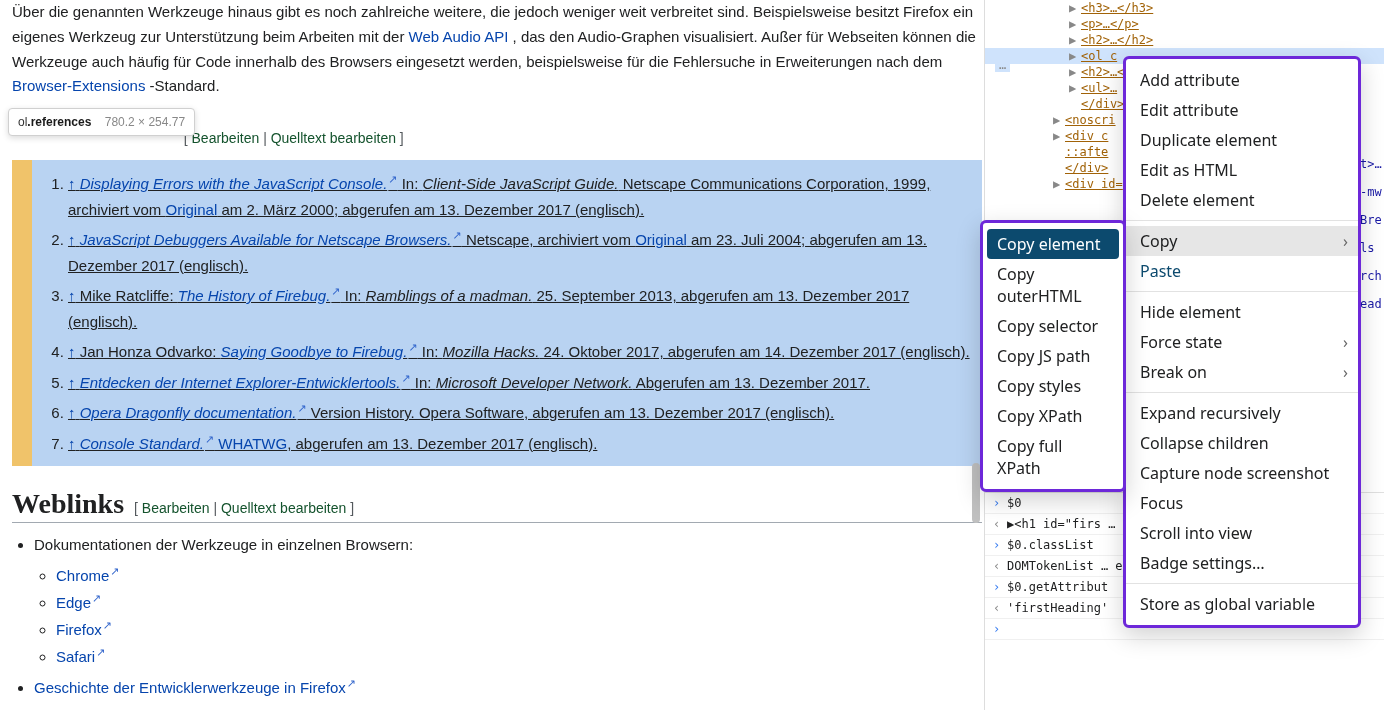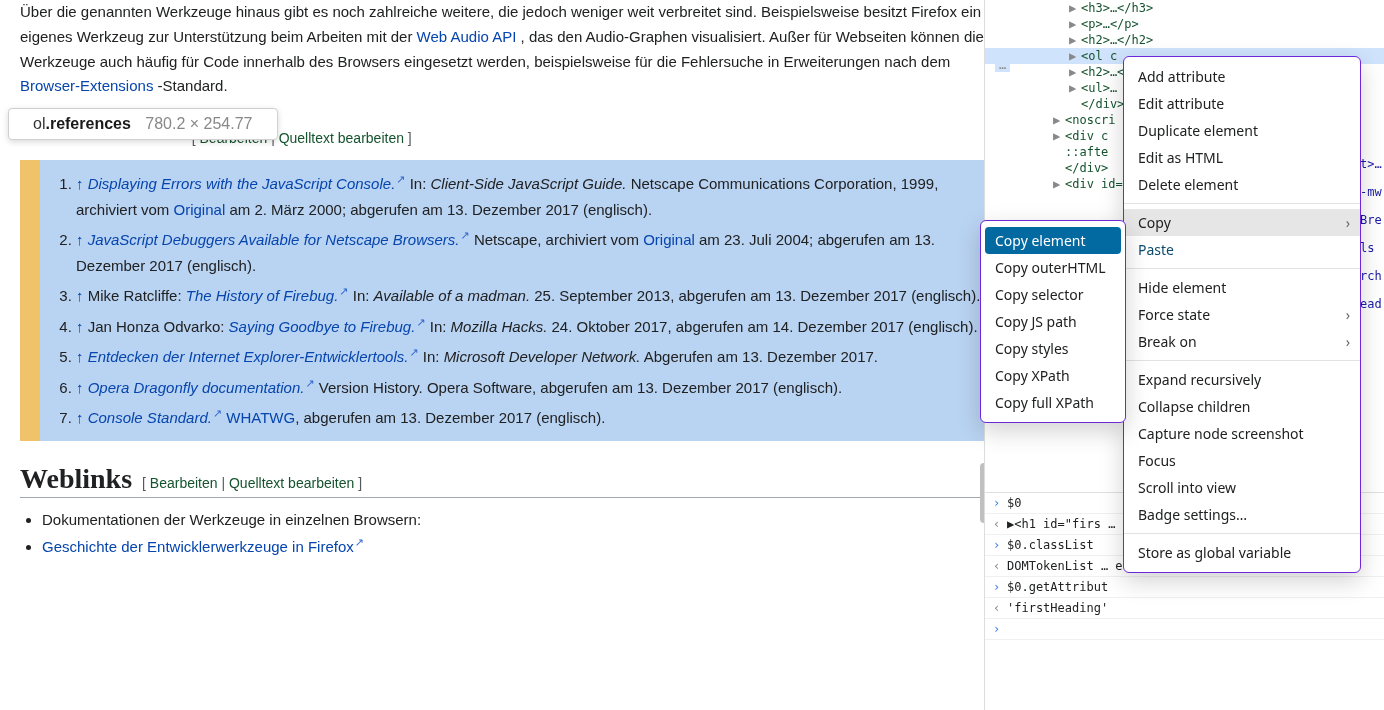--- a/index.html
+++ b/index.html
@@ -11,33 +11,33 @@
     background: #fff;
     width: 1384px;
     height: 710px;
     overflow: hidden;
     position: relative;
   }
   a { color: #0645ad; text-decoration: none; }
   .ext-icon { color: #3366cc; font-size: 11px; vertical-align: super; margin-left: 1px; }
   .main {
     position: absolute;
-    left: 20px; top: 0; width: 970px; height: 710px;
+    left: 12px; top: 0; width: 970px; height: 710px;
     overflow: hidden;
   }
   .para { line-height: 1.65; margin: 0 0 8px 0; }
   .tooltip {
     position: absolute;
     left: 8px; top: 108px;
     background: #fff;
     border: 1px solid #d0d0d0;
     border-radius: 4px;
-    padding: 6px 24px;
+    padding: 6px 9px;
     box-shadow: 0 2px 6px rgba(0,0,0,.15);
-    font-size: 16px;
+    font-size: 12px;
     z-index: 30;
   }
   .tooltip .tag { color: #333; }
   .tooltip .cls { color: #1a1a1a; font-weight: 600; }
   .tooltip .dim { color: #888; margin-left: 10px; }
   .section-header {
     display: flex; align-items: baseline;
     border-bottom: 1px solid #a2a9b1;
     padding: 0 0 2px 0; margin: 22px 0 8px 0;
   }
@@ -45,20 +45,21 @@
     font-family: "Georgia", serif;
     font-weight: bold;
     font-size: 28px;
     margin: 0 10px 0 0;
   }
   .edit-links { color: #54595d; font-size: 14px; }
   .edit-links a { color: #14532d; }
   .ref-block {
     display: flex;
     margin: 12px 0 0 0;
+    text-decoration: underline;
   }
   .ref-bar {
     width: 20px; background: #f0c36a;
   }
   .ref-list {
     flex: 1;
     background: #b9d3f2;
     padding: 6px 8px 6px 0;
   }
   .ref-list ol { margin: 0; padding-left: 36px; }
@@ -77,21 +78,21 @@
     font-family: Menlo, Consolas, monospace;
     font-size: 12px;
     border-left: 1px solid #ddd;
     background: #fff;
   }
   .dom-line { padding: 1px 0 1px 80px; white-space: pre; color: #888; position: relative; }
   .dom-line.sel { background: #cfe3fc; }
   .dom-line .tri { position: absolute; left: 68px; color: #888; }
   .dom-line.lvl2 { padding-left: 96px; }
   .dom-line.lvl2 .tri { left: 84px; }
-  .tag-open { color: #14532d; }
+  .tag-open { color: #a16207; text-decoration: underline; }
   .sel-ellipsis {
     position: absolute;
     left: 10px; top: 58px;
     color: #888;
     background: #cfe3fc;
     padding: 0 4px;
   }
 
   
   .console {
@@ -105,38 +106,38 @@
     border-bottom: 1px solid #f0f0f0;
   }
   .con-prompt { color: #367cf1; width: 14px; }
   .con-out   { color: #888;  width: 14px; }
   .con-text  { flex: 1; white-space: pre; }
 
   
   .menu {
     position: absolute;
     background: #fff;
-    border: 1px solid #6d28d9;
+    border: 3px solid #6d28d9;
     border-radius: 6px;
     box-shadow: 0 8px 24px rgba(0,0,0,.18);
     font-family: -apple-system, system-ui, sans-serif;
-    font-size: 14px;
+    font-size: 16px;
     padding: 6px 0;
     z-index: 100;
   }
   .menu.main-menu { left: 1123px; top: 56px; width: 238px; }
   .menu.sub-menu  { left: 980px;  top: 220px; width: 146px; z-index: 110; }
   .menu-item {
     padding: 4px 14px;
     cursor: default;
     position: relative;
   }
   .menu-item.disabled { color: #0c4a6e; }
   .menu-item.hover { background: #e6e6e6; }
-  .menu-item.hover-pink { background: #0369a1; color: #fff; border-radius: 4px; margin: 0 4px; padding: 4px 10px; }
+  .menu-item.hover-pink { background: #0c4a6e; color: #fff; border-radius: 4px; margin: 0 4px; padding: 4px 10px; }
   .menu-sep { height: 1px; background: #e2e2e2; margin: 5px 0; }
   .menu-item .chev { position: absolute; right: 10px; top: 4px; color: #666; }
 
   .right-cut {
     position: absolute;
     right: -6px; top: 150px;
     width: 30px;
     font-family: Menlo, monospace;
     font-size: 12px;
     color: #1a1aa6;
@@ -176,21 +177,21 @@
       <span> ]</span>
     </span>
   </div>
 
   <div class="ref-block">
     <div class="ref-bar"></div>
     <div class="ref-list">
       <ol id="refs-ol">
           <li><a class="up">↑</a> <a class="ital">Displaying Errors with the JavaScript Console.</a><span class="ext-icon">↗</span><span> In: </span><span class="ital-nolink">Client-Side JavaScript Guide.</span><span> Netscape Communications Corporation, 1999, archiviert vom </span><a>Original</a><span> am 2. März 2000; abgerufen am 13. Dezember 2017 (englisch).</span></li>
           <li><a class="up">↑</a> <a class="ital">JavaScript Debuggers Available for Netscape Browsers.</a><span class="ext-icon">↗</span><span> Netscape, archiviert vom </span><a>Original</a><span> am 23. Juli 2004; abgerufen am 13. Dezember 2017 (englisch).</span></li>
-          <li><a class="up">↑</a><span> Mike Ratcliffe: </span> <a class="ital">The History of Firebug.</a><span class="ext-icon">↗</span><span> In: </span><span class="ital-nolink">Available of a madman.</span><span> 25. September 2013, abgerufen am 13. Dezember 2017 (englisch).</span></li>
+          <li><a class="up">↑</a><span> Mike Ratcliffe: </span> <a class="ital">The History of Firebug.</a><span class="ext-icon">↗</span><span> In: </span><span class="ital-nolink">Ramblings of a madman.</span><span> 25. September 2013, abgerufen am 13. Dezember 2017 (englisch).</span></li>
           <li><a class="up">↑</a><span> Jan Honza Odvarko: </span> <a class="ital">Saying Goodbye to Firebug.</a><span class="ext-icon">↗</span><span> In: </span><span class="ital-nolink">Mozilla Hacks.</span><span> 24. Oktober 2017, abgerufen am 14. Dezember 2017 (englisch).</span></li>
           <li><a class="up">↑</a> <a class="ital">Entdecken der Internet Explorer-Entwicklertools.</a><span class="ext-icon">↗</span><span> In: </span><span class="ital-nolink">Microsoft Developer Network.</span><span> Abgerufen am 13. Dezember 2017.</span></li>
           <li><a class="up">↑</a> <a class="ital">Opera Dragonfly documentation.</a><span class="ext-icon">↗</span><span> Version History. Opera Software, abgerufen am 13. Dezember 2017 (englisch).</span></li>
           <li><a class="up">↑</a> <a class="ital">Console Standard.</a><span class="ext-icon">↗</span><a> WHATWG</a><span>, abgerufen am 13. Dezember 2017 (englisch).</span></li>
         </ol>
     </div>
   </div>
 
   <div class="section-header">
     <h2>Weblinks</h2>
@@ -200,20 +201,26 @@
       <span> | </span>
       <a>Quelltext bearbeiten</a>
       <span> ]</span>
     </span>
   </div>
 
   <div class="weblinks">
     <ul>
       <li>
         <span>Dokumentationen der Werkzeuge in einzelnen Browsern:</span>
+        <ul class="sub" id="browser-list">
+            <li><a>Chrome</a><span class="ext-icon">↗</span></li>
+            <li><a>Edge</a><span class="ext-icon">↗</span></li>
+            <li><a>Firefox</a><span class="ext-icon">↗</span></li>
+            <li><a>Safari</a><span class="ext-icon">↗</span></li>
+          </ul>
       </li>
       <li>
         <a>Geschichte der Entwicklerwerkzeuge in Firefox</a><span class="ext-icon">↗</span>
       </li>
 
     </ul>
   </div>
 
   <div class="scroll-track">
     <div class="scroll-thumb"></div>

